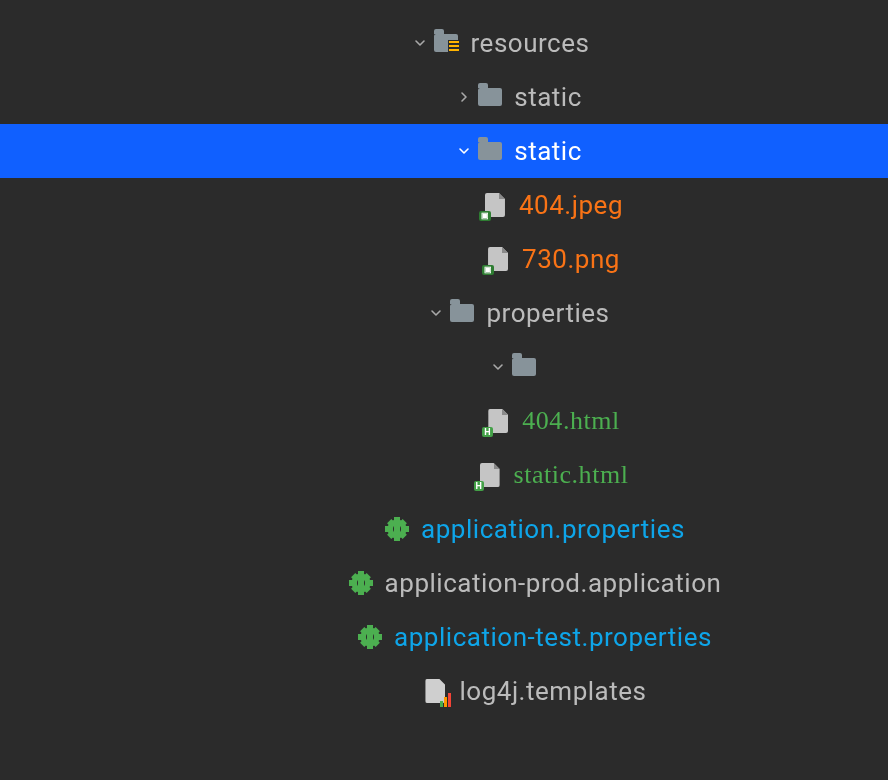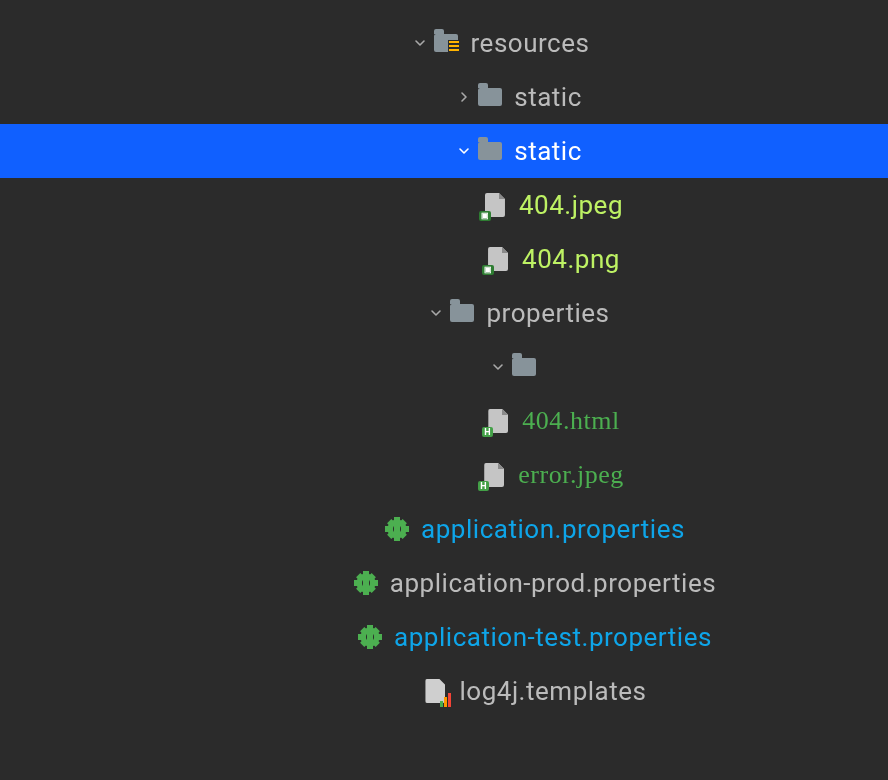--- a/index.html
+++ b/index.html
@@ -170,21 +170,21 @@
     }
     .log4j-bars span {
       width: 3px;
       display: block;
     }
     .log4j-bars span:nth-child(1){ height: 6px; background:#4caf50; }
     .log4j-bars span:nth-child(2){ height: 10px; background:#ff9800; }
     .log4j-bars span:nth-child(3){ height: 14px; background:#f44336; }
     .label { letter-spacing: .02em; }
     .c-default { color: #bbbbbb; }
-    .c-red     { color: #bef264; }
+    .c-red     { color: #f97316; }
     .c-green   { color: #4caf50; font-family: Liberation Serif, serif; }
     .c-blue    { color: #0ea5e9; }
     .c-white   { color: #ffffff; }
   </style>
 </head>
 <body>
 
 <div id="tree-root">
     <div class="row">
       <span class="indent" style="width: 110px;"></span>
@@ -229,21 +229,21 @@
         <span class="badge-img">▣</span>
       </span>
       <span class="label c-red">404.jpeg</span>
     </div>
     <div class="row">
       <span class="indent" style="width: 216px;"></span>
       <span class="icon">
         <span class="file-page"></span>
         <span class="badge-img">▣</span>
       </span>
-      <span class="label c-red">404.png</span>
+      <span class="label c-red">730.png</span>
     </div>
     <div class="row">
       <span class="indent" style="width: 146px;"></span>
       <span class="chevron">
         <svg width="12" height="12" viewBox="0 0 12 12">
           <path d="M2 4 L6 8 L10 4" stroke="currentColor" stroke-width="1.6" fill="none" stroke-linecap="round" stroke-linejoin="round"></path>
         </svg>
       </span>
       <span class="icon">
         <span class="folder-body"></span>
@@ -268,21 +268,21 @@
         <span class="badge-html">H</span>
       </span>
       <span class="label c-green">404.html</span>
     </div>
     <div class="row">
       <span class="indent" style="width: 216px;"></span>
       <span class="icon">
         <span class="file-page"></span>
         <span class="badge-html">H</span>
       </span>
-      <span class="label c-green">error.jpeg</span>
+      <span class="label c-green">static.html</span>
     </div>
     <div class="row">
       <span class="indent" style="width: 180px;"></span>
       <span class="icon">
         <span class="gear-icon">
           <span class="gear-notch"></span>
           <span class="gear-notch b"></span>
           <span class="gear-hole"></span>
         </span>
       </span>
@@ -290,21 +290,21 @@
     </div>
     <div class="row">
       <span class="indent" style="width: 180px;"></span>
       <span class="icon">
         <span class="gear-icon">
           <span class="gear-notch"></span>
           <span class="gear-notch b"></span>
           <span class="gear-hole"></span>
         </span>
       </span>
-      <span class="label c-default">application-prod.properties</span>
+      <span class="label c-default">application-prod.application</span>
     </div>
     <div class="row">
       <span class="indent" style="width: 180px;"></span>
       <span class="icon">
         <span class="gear-icon">
           <span class="gear-notch"></span>
           <span class="gear-notch b"></span>
           <span class="gear-hole"></span>
         </span>
       </span>

